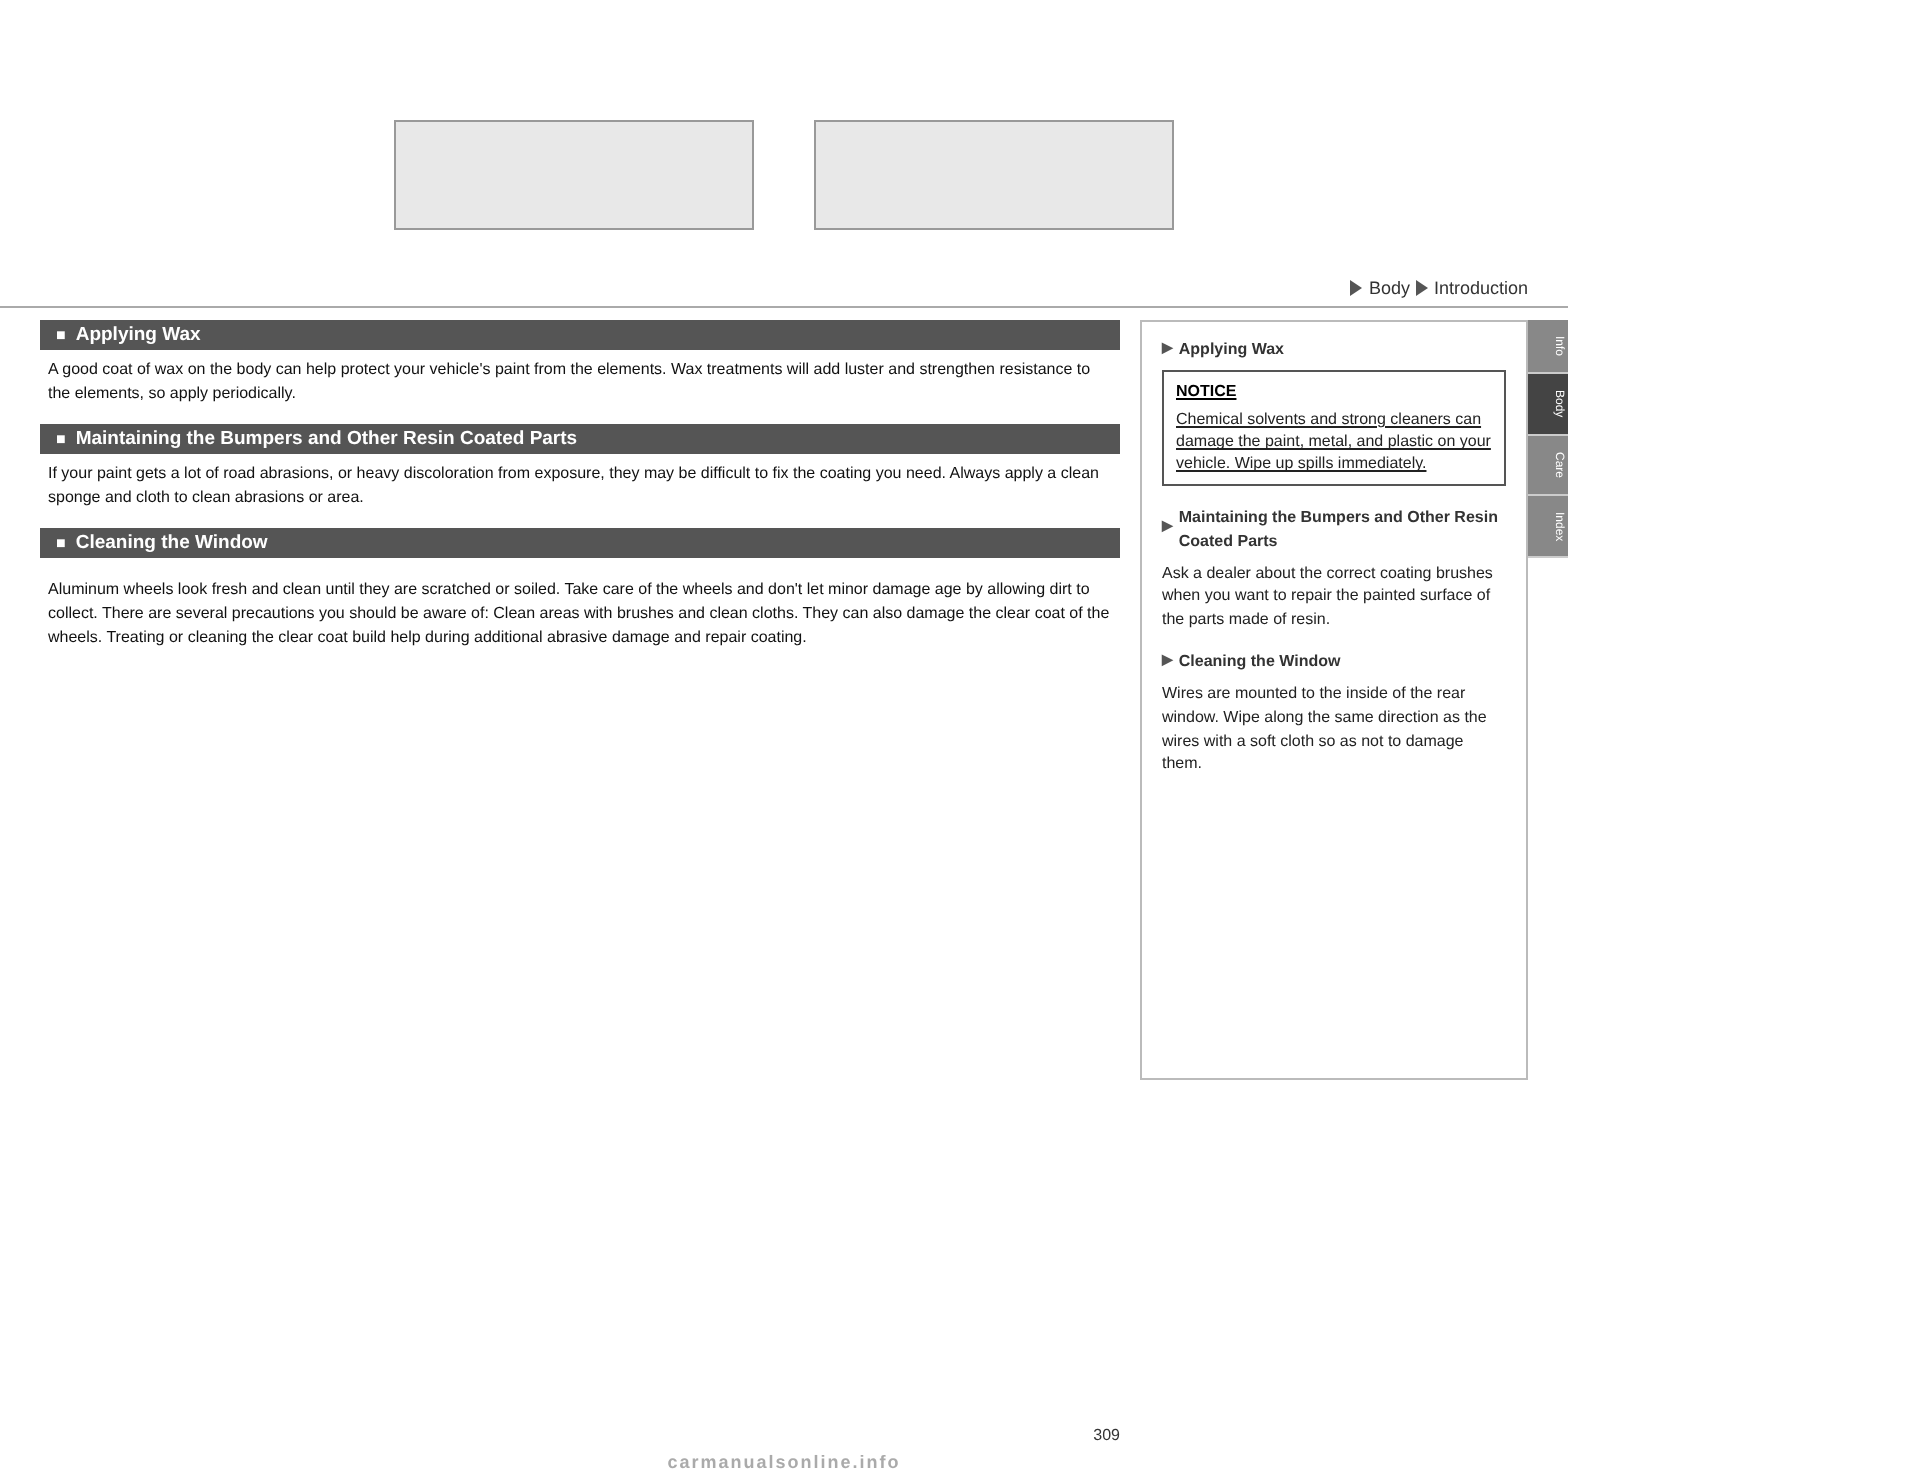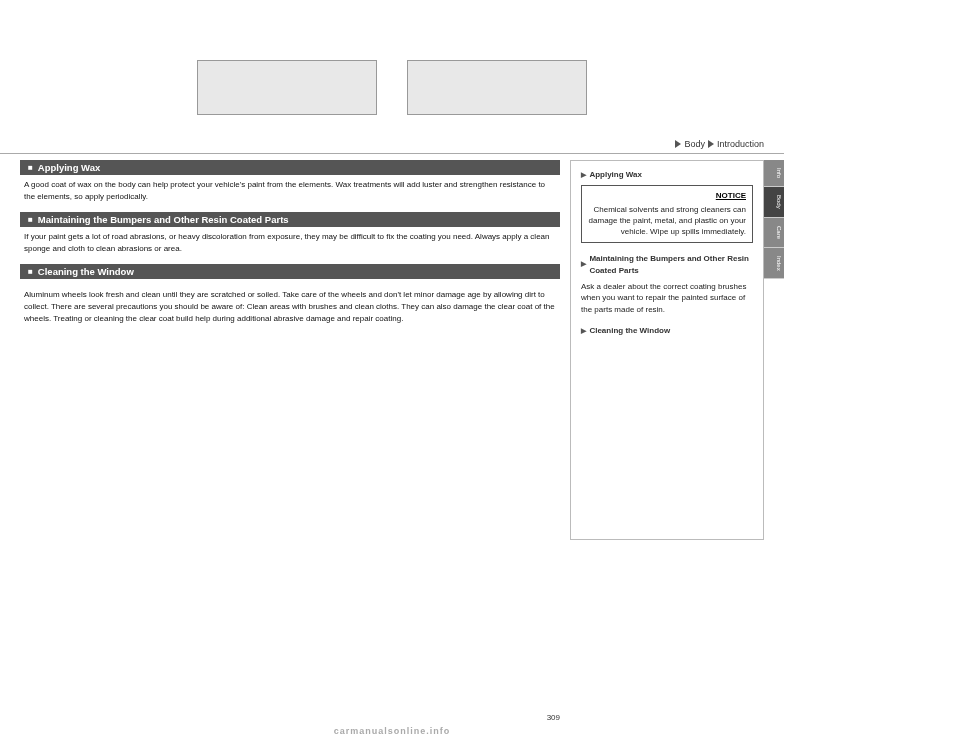--- a/index.html
+++ b/index.html
@@ -137,35 +137,35 @@
       content: '▶';
       margin-right: 3px;
       font-size: 7px;
       color: #555;
     }
 
     .notice-box {
       border: 1px solid #555;
       padding: 4px 6px;
       margin-bottom: 4px;
-      text-align: right;
     }
 
     .notice-label {
       font-size: 8px;
       font-weight: bold;
       text-decoration: underline;
       color: #000;
       margin-bottom: 2px;
     }
 
     .notice-text {
       font-size: 8px;
       color: #222;
       line-height: 1.4;
+      text-decoration: underline;
     }
 
     .right-body-text {
       font-size: 8px;
       color: #222;
       line-height: 1.45;
     }
 
     
     .side-tab {
@@ -274,20 +274,21 @@
         </div>
       </div>
 
       <div class="right-section">
         <div class="right-section-title">Maintaining the Bumpers and Other Resin Coated Parts</div>
         <div class="right-body-text">Ask a dealer about the correct coating brushes when you want to repair the painted surface of the parts made of resin.</div>
       </div>
 
       <div class="right-section">
         <div class="right-section-title">Cleaning the Window</div>
+        <div class="right-body-text">Wires are mounted to the inside of the rear window. Wipe along the same direction as the wires with a soft cloth so as not to damage them.</div>
       </div>
 
     </div>
 
   </div>
 
   <div class="side-tab">
     <div class="side-tab-item">Info</div>
     <div class="side-tab-item active">Body</div>
     <div class="side-tab-item">Care</div>

